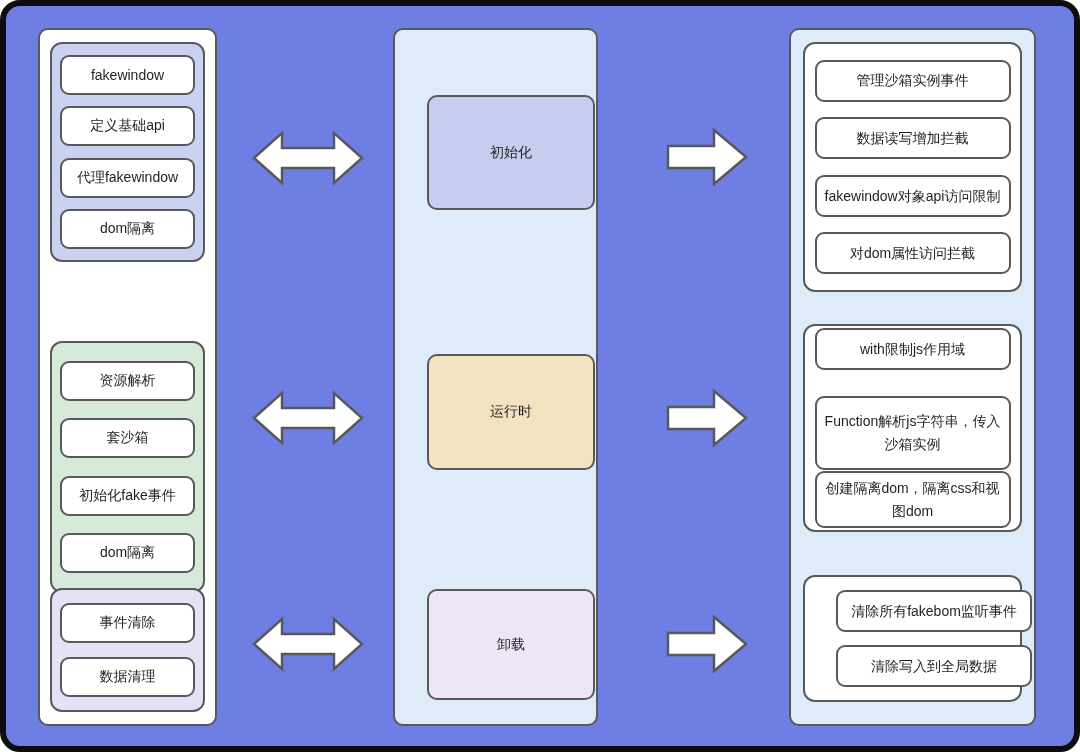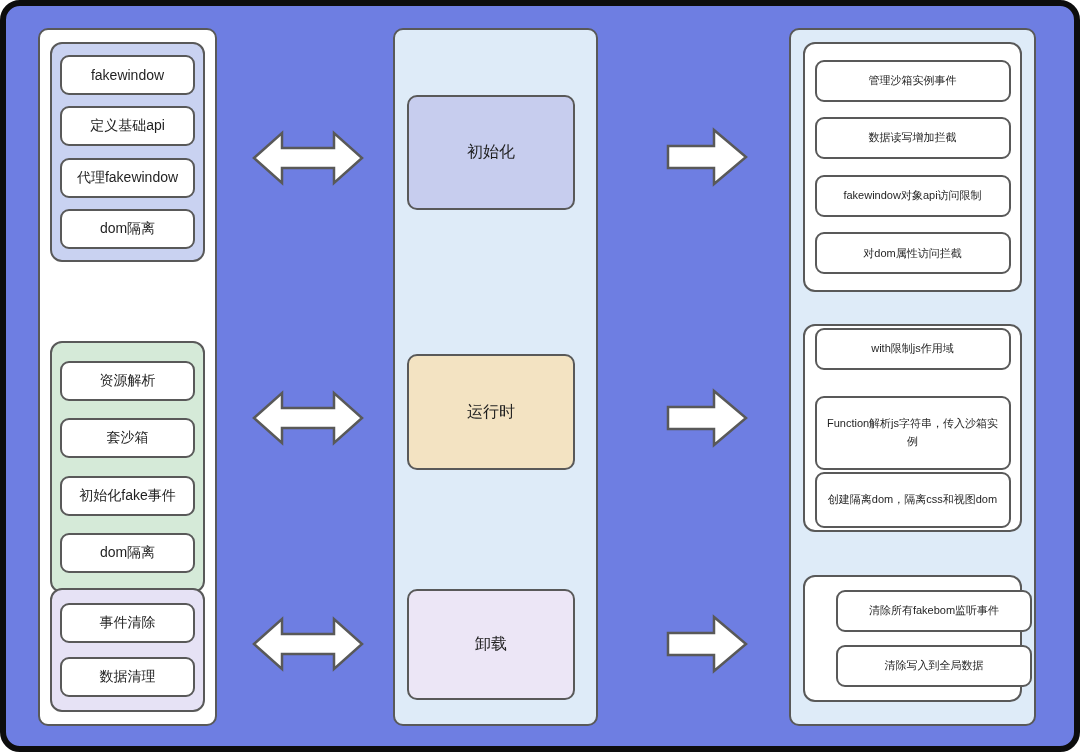--- a/index.html
+++ b/index.html
@@ -41,25 +41,25 @@
     border:2px solid #595959;
     border-radius:9px;
     display:flex; align-items:center; justify-content:center;
     text-align:center;
     font-size:14px;
     padding:2px 4px;
   }
 
   .stage {
     position:absolute;
-    left:12px; width:168px;
+    left:32px; width:168px;
     border:2px solid #595959;
     border-radius:10px;
     display:flex; align-items:center; justify-content:center;
-    font-size:16px;
+    font-size:14px;
   }
   .stage-init    { top:65px;  height:115px; background:#c7cdee; }
   .stage-runtime { top:324px; height:116px; background:#f3e3c2; }
   .stage-unload  { top:559px; height:111px; background:#ece6f6; }
 
   .rgroup {
     position:absolute;
     left:12px; right:12px;
     background:#ffffff;
     border:2px solid #595959;
@@ -71,21 +71,21 @@
   .rg-2 { top:294px; height:208px; }
   .rg-3 { top:545px; height:127px;padding-left:43px; }
 
   .rnode {
     width:196px; min-height:42px;
     background:#ffffff;
     border:2px solid #595959;
     border-radius:9px;
     display:flex; align-items:center; justify-content:center;
     text-align:center;
-    font-size:11px;
+    font-size:14px;
     line-height:1.6;
     padding:4px 6px;
   }
   .rnode.tall { min-height:74px;margin-top:24px; }
   .rnode.mid  { min-height:56px; }
 
   .arrow { position:absolute; }
   .arr-d1 { left:246px; top:124px; }
   .arr-d2 { left:246px; top:384px; }
   .arr-d3 { left:246px; top:610px; }

